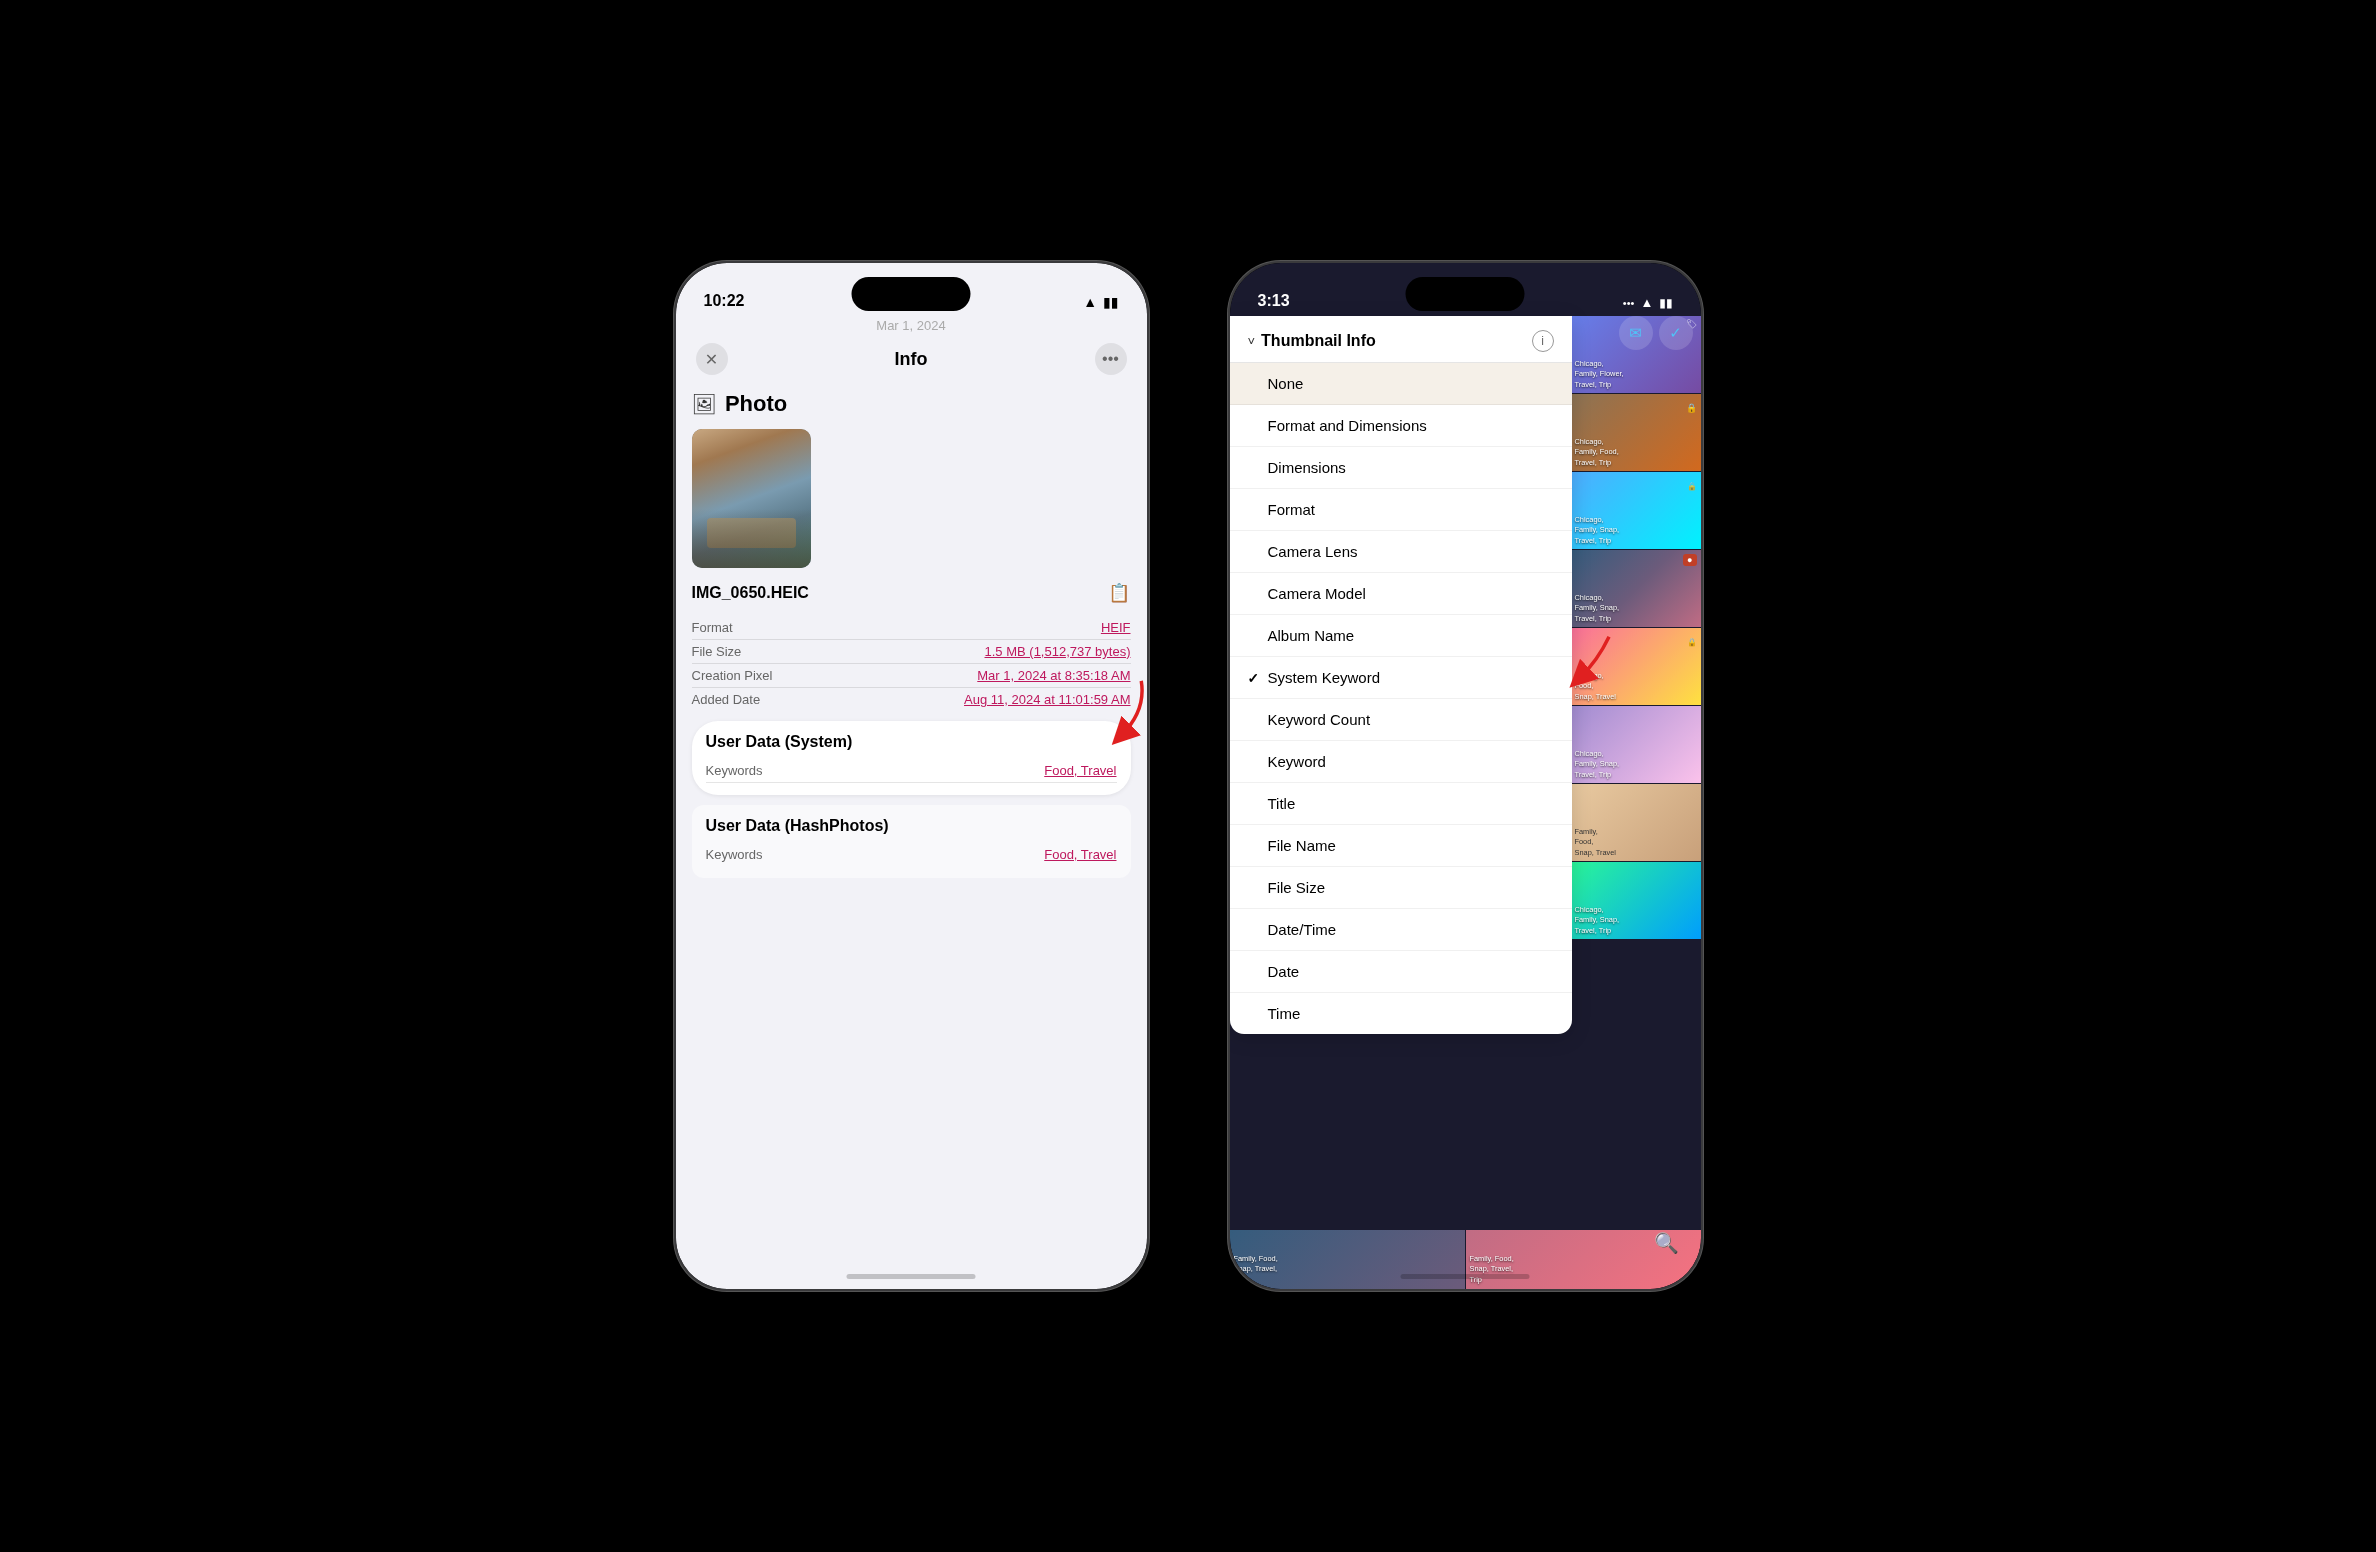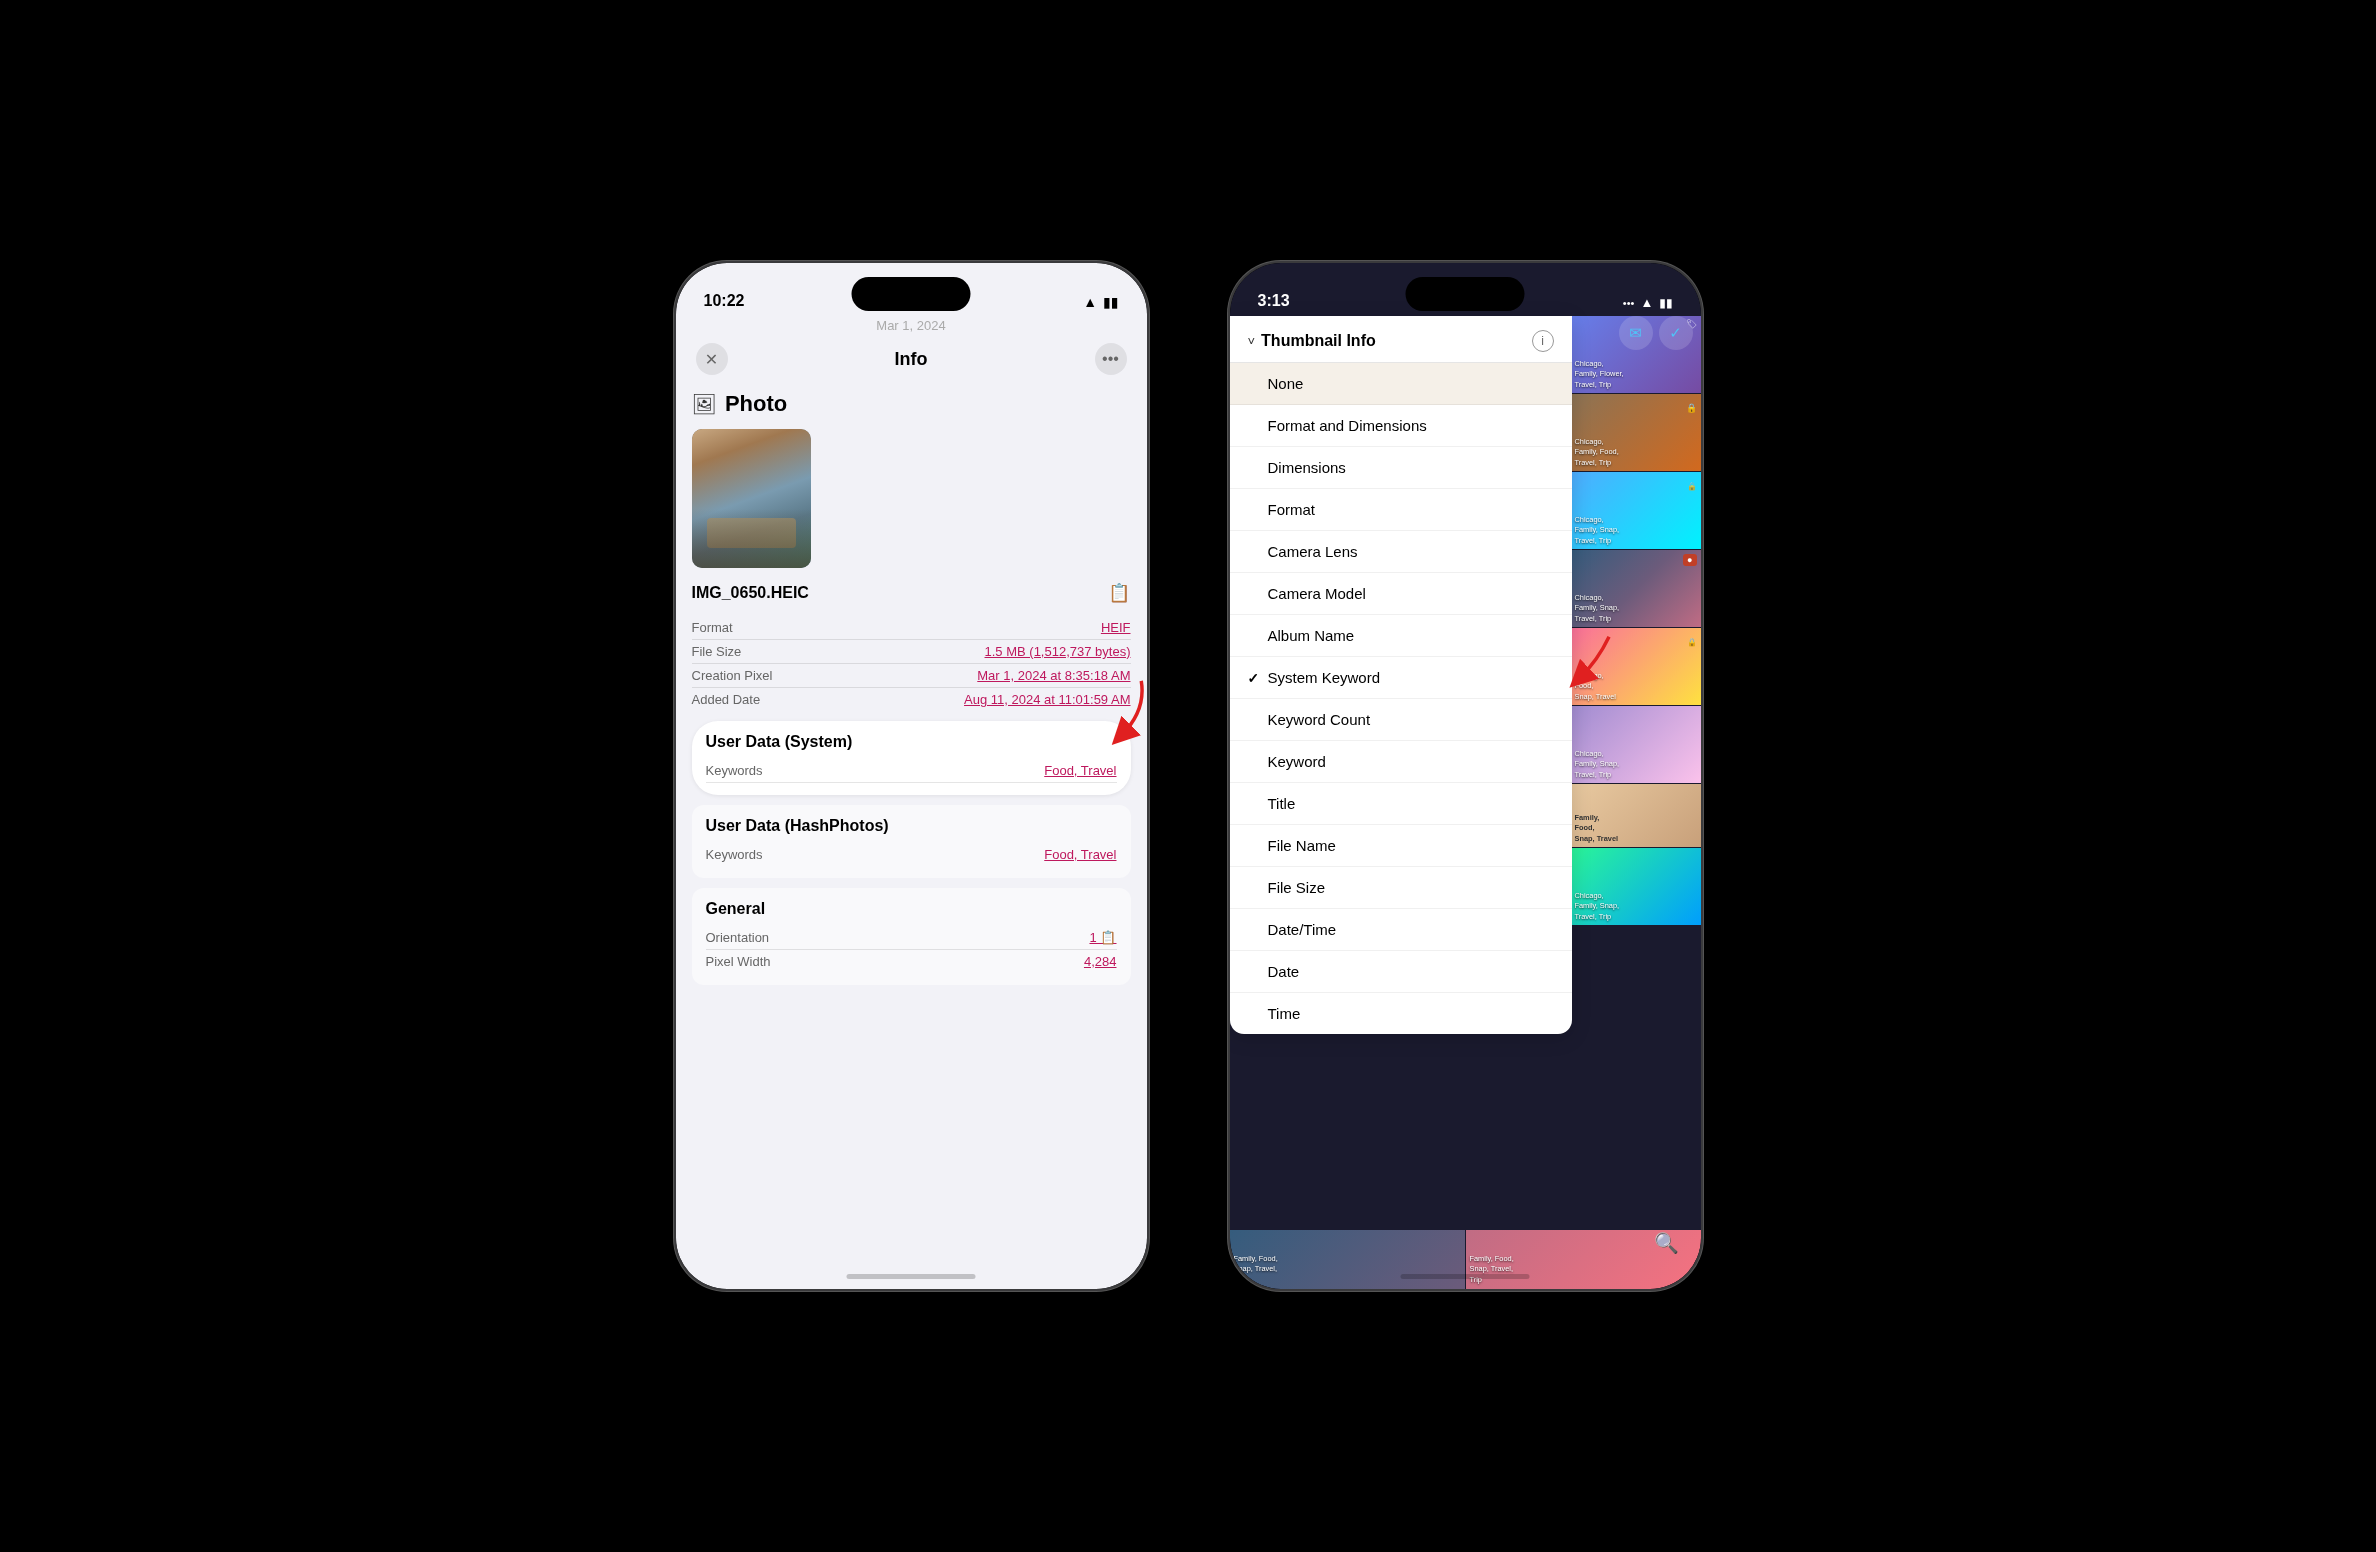--- a/index.html
+++ b/index.html
@@ -437,31 +437,20 @@
       </div>
 
       <div class="gray-card">
         <div class="card-section-title">User Data (HashPhotos)</div>
         <div class="info-row">
           <span class="info-label">Keywords</span>
           <span class="info-value">Food, Travel</span>
         </div>
       </div>
 
-      <div class="gray-card">
-        <div class="card-section-title">General</div>
-        <div class="info-row">
-          <span class="info-label">Orientation</span>
-          <span class="info-value">1 📋</span>
-        </div>
-        <div class="info-row">
-          <span class="info-label">Pixel Width</span>
-          <span class="info-value">4,284</span>
-        </div>
-      </div>
     </div>
 
     <div class="home-indicator"></div>
   </div>
 </div>
 
 <div class="phone">
   <div class="side-btn-left"></div>
   <div class="side-btn-left2"></div>
   <div class="side-btn-left3"></div>
@@ -504,21 +493,21 @@
           <div style="position:absolute;bottom:3px;left:3px;font-size:7.4px;color:#fff;text-shadow:0 1px 2px rgba(0,0,0,0.8);line-height:1.4;">Chicago,<br>Food,<br>Snap, Travel</div>
           <div style="position:absolute;top:3px;right:3px;">
             <span style="font-size:8px;">🔒</span>
           </div>
         </div>
 
         <div style="height:77px; position:relative; overflow:hidden;" class="bg-photo-6">
           <div style="position:absolute;bottom:3px;left:3px;font-size:7.4px;color:#fff;text-shadow:0 1px 2px rgba(0,0,0,0.8);line-height:1.4;">Chicago,<br>Family, Snap,<br>Travel, Trip</div>
         </div>
 
-        <div style="height:63px; position:relative; overflow:hidden; background:linear-gradient(135deg,#e8c9a0,#c8a07a);font-weight:bold;">
+        <div style="height:77px; position:relative; overflow:hidden; background:linear-gradient(135deg,#e8c9a0,#c8a07a);">
           <div style="position:absolute;bottom:3px;left:3px;font-size:7.4px;color:#333;line-height:1.4;">Family,<br>Food,<br>Snap, Travel</div>
         </div>
 
         <div style="height:77px; position:relative; overflow:hidden;" class="bg-photo-8">
           <div style="position:absolute;bottom:3px;left:3px;font-size:7.4px;color:#fff;text-shadow:0 1px 2px rgba(0,0,0,0.8);line-height:1.4;">Chicago,<br>Family, Snap,<br>Travel, Trip</div>
         </div>
 
       </div>
 
       <div style="position:absolute; left:0; top:198px; right:129px; padding:8px 10px; display:flex; flex-direction:column; gap:20px;">

